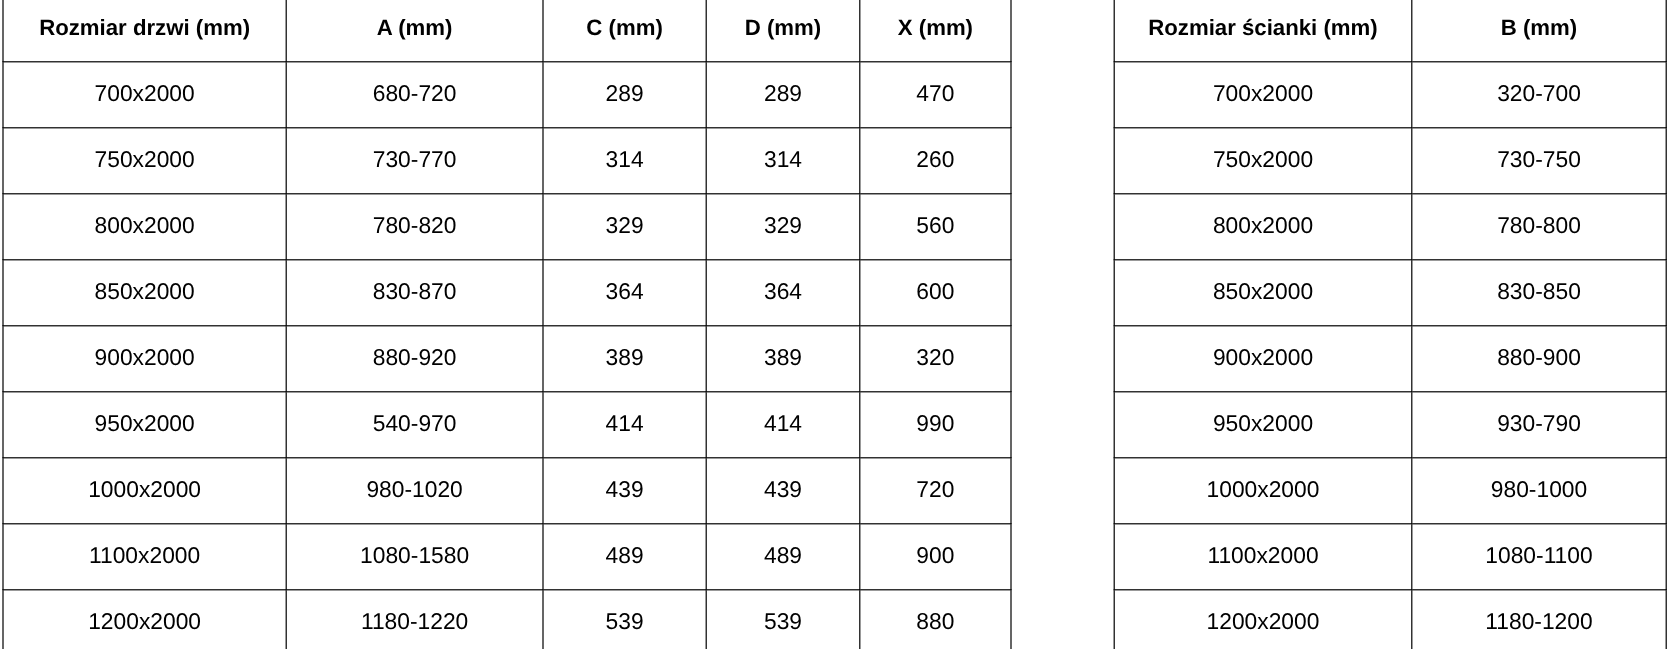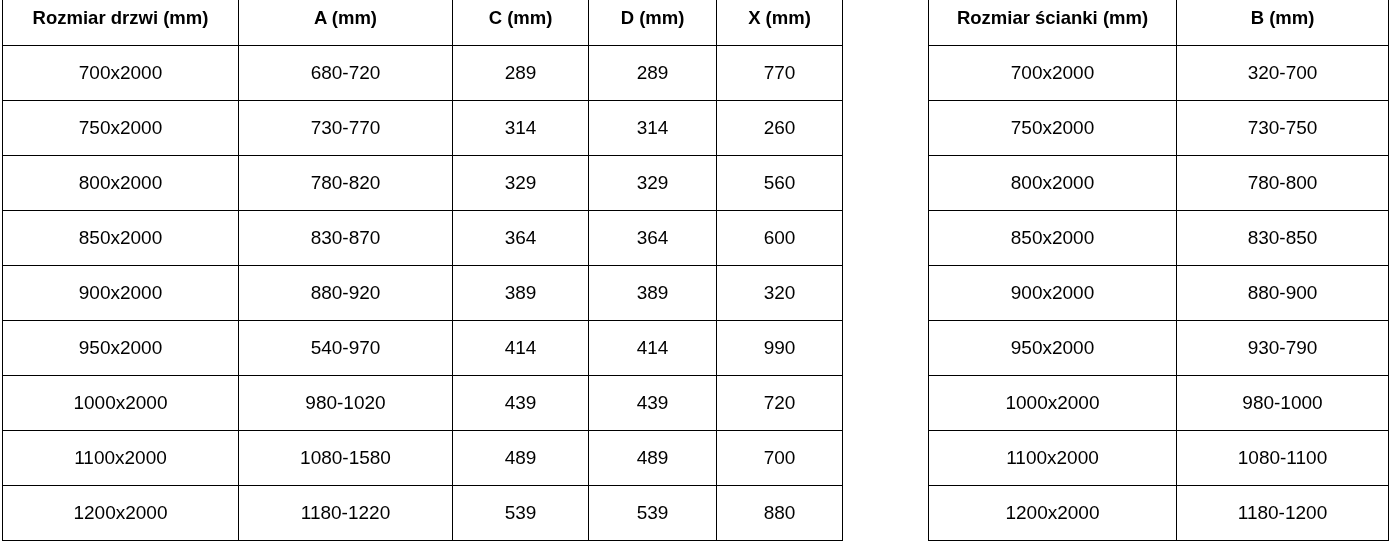--- a/index.html
+++ b/index.html
@@ -13,21 +13,21 @@
     font-family: "Liberation Sans", sans-serif;
     color: #000000;
     overflow: hidden;
   }
   .page {
     position: relative;
     width: 1390px;
     height: 541px;
     display: flex;
     flex-direction: row;
-    align-items: flex-end;
+    align-items: center;
   }
   .table-wrap {
     box-sizing: border-box;
   }
   .table-left {
     width: 840px;
     margin-left: 2px;
   }
   .gap {
     width: 86px;
@@ -87,21 +87,21 @@
           <th>D (mm)</th>
           <th>X (mm)</th>
         </tr>
       </thead>
       <tbody>
         <tr>
           <td>700x2000</td>
           <td>680-720</td>
           <td>289</td>
           <td>289</td>
-          <td>770</td>
+          <td>470</td>
         </tr>
         <tr>
           <td>750x2000</td>
           <td>730-770</td>
           <td>314</td>
           <td>314</td>
           <td>260</td>
         </tr>
         <tr>
           <td>800x2000</td>
@@ -136,21 +136,21 @@
           <td>980-1020</td>
           <td>439</td>
           <td>439</td>
           <td>720</td>
         </tr>
         <tr>
           <td>1100x2000</td>
           <td>1080-1580</td>
           <td>489</td>
           <td>489</td>
-          <td>700</td>
+          <td>900</td>
         </tr>
         <tr>
           <td>1200x2000</td>
           <td>1180-1220</td>
           <td>539</td>
           <td>539</td>
           <td>880</td>
         </tr>
       </tbody>
     </table>

